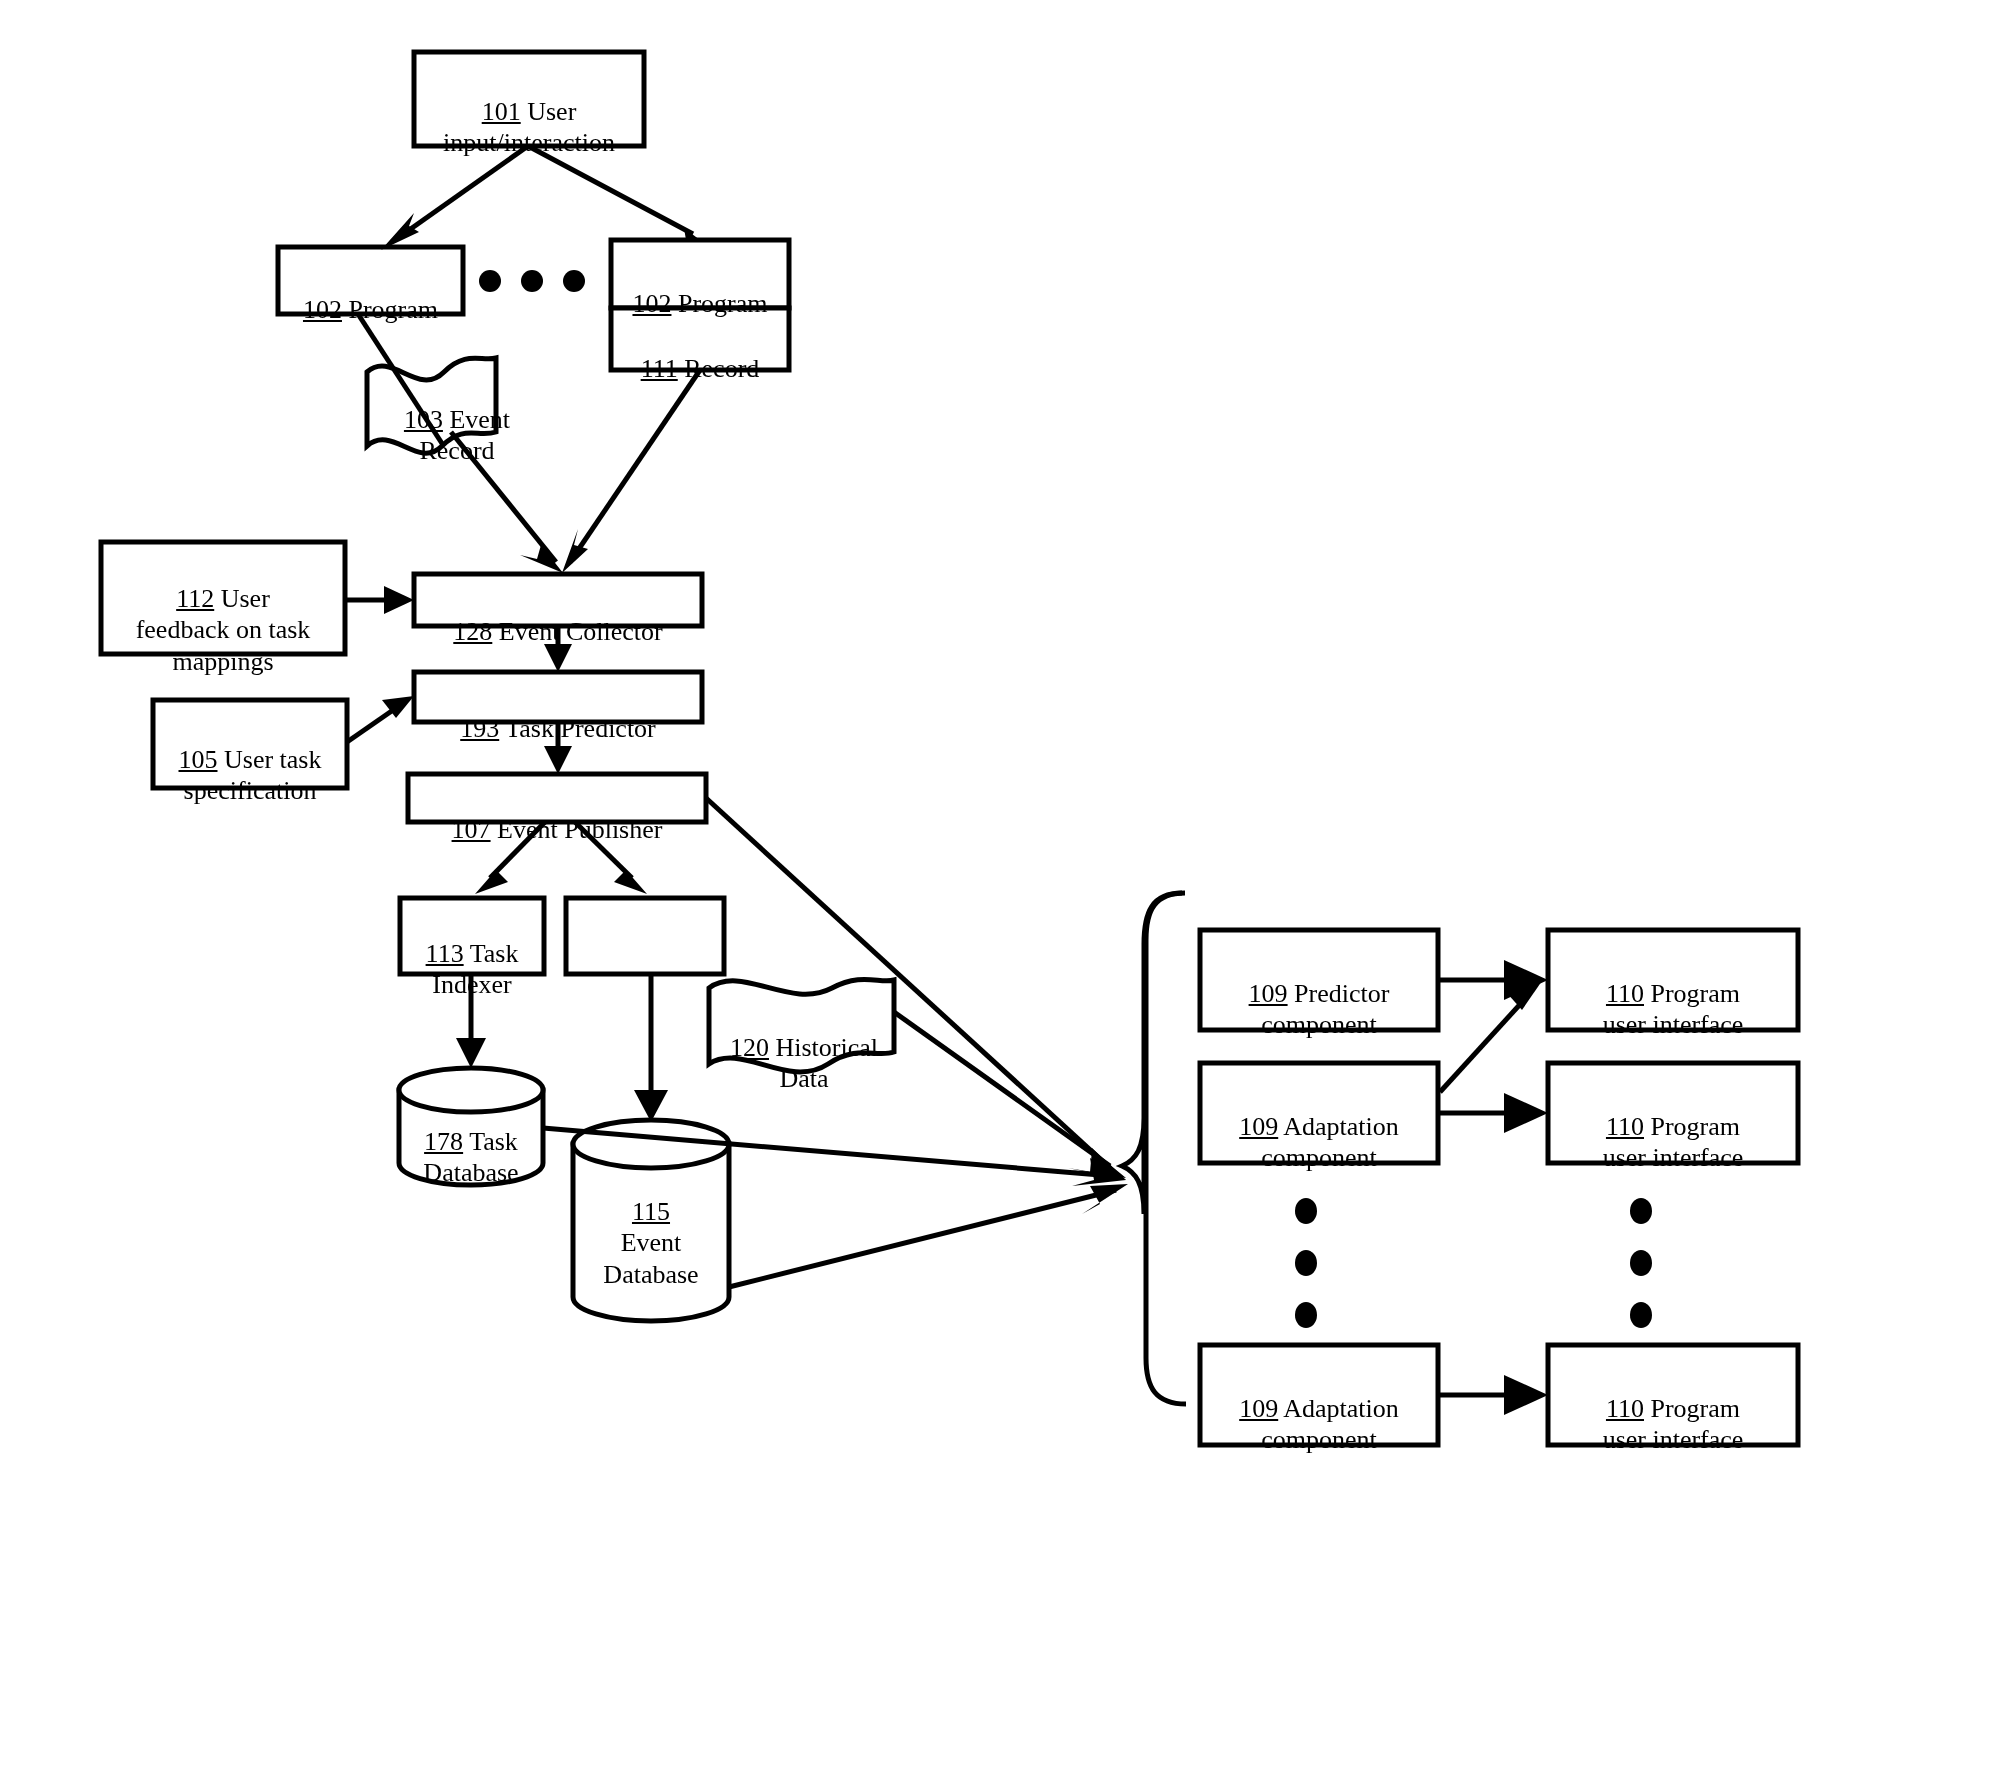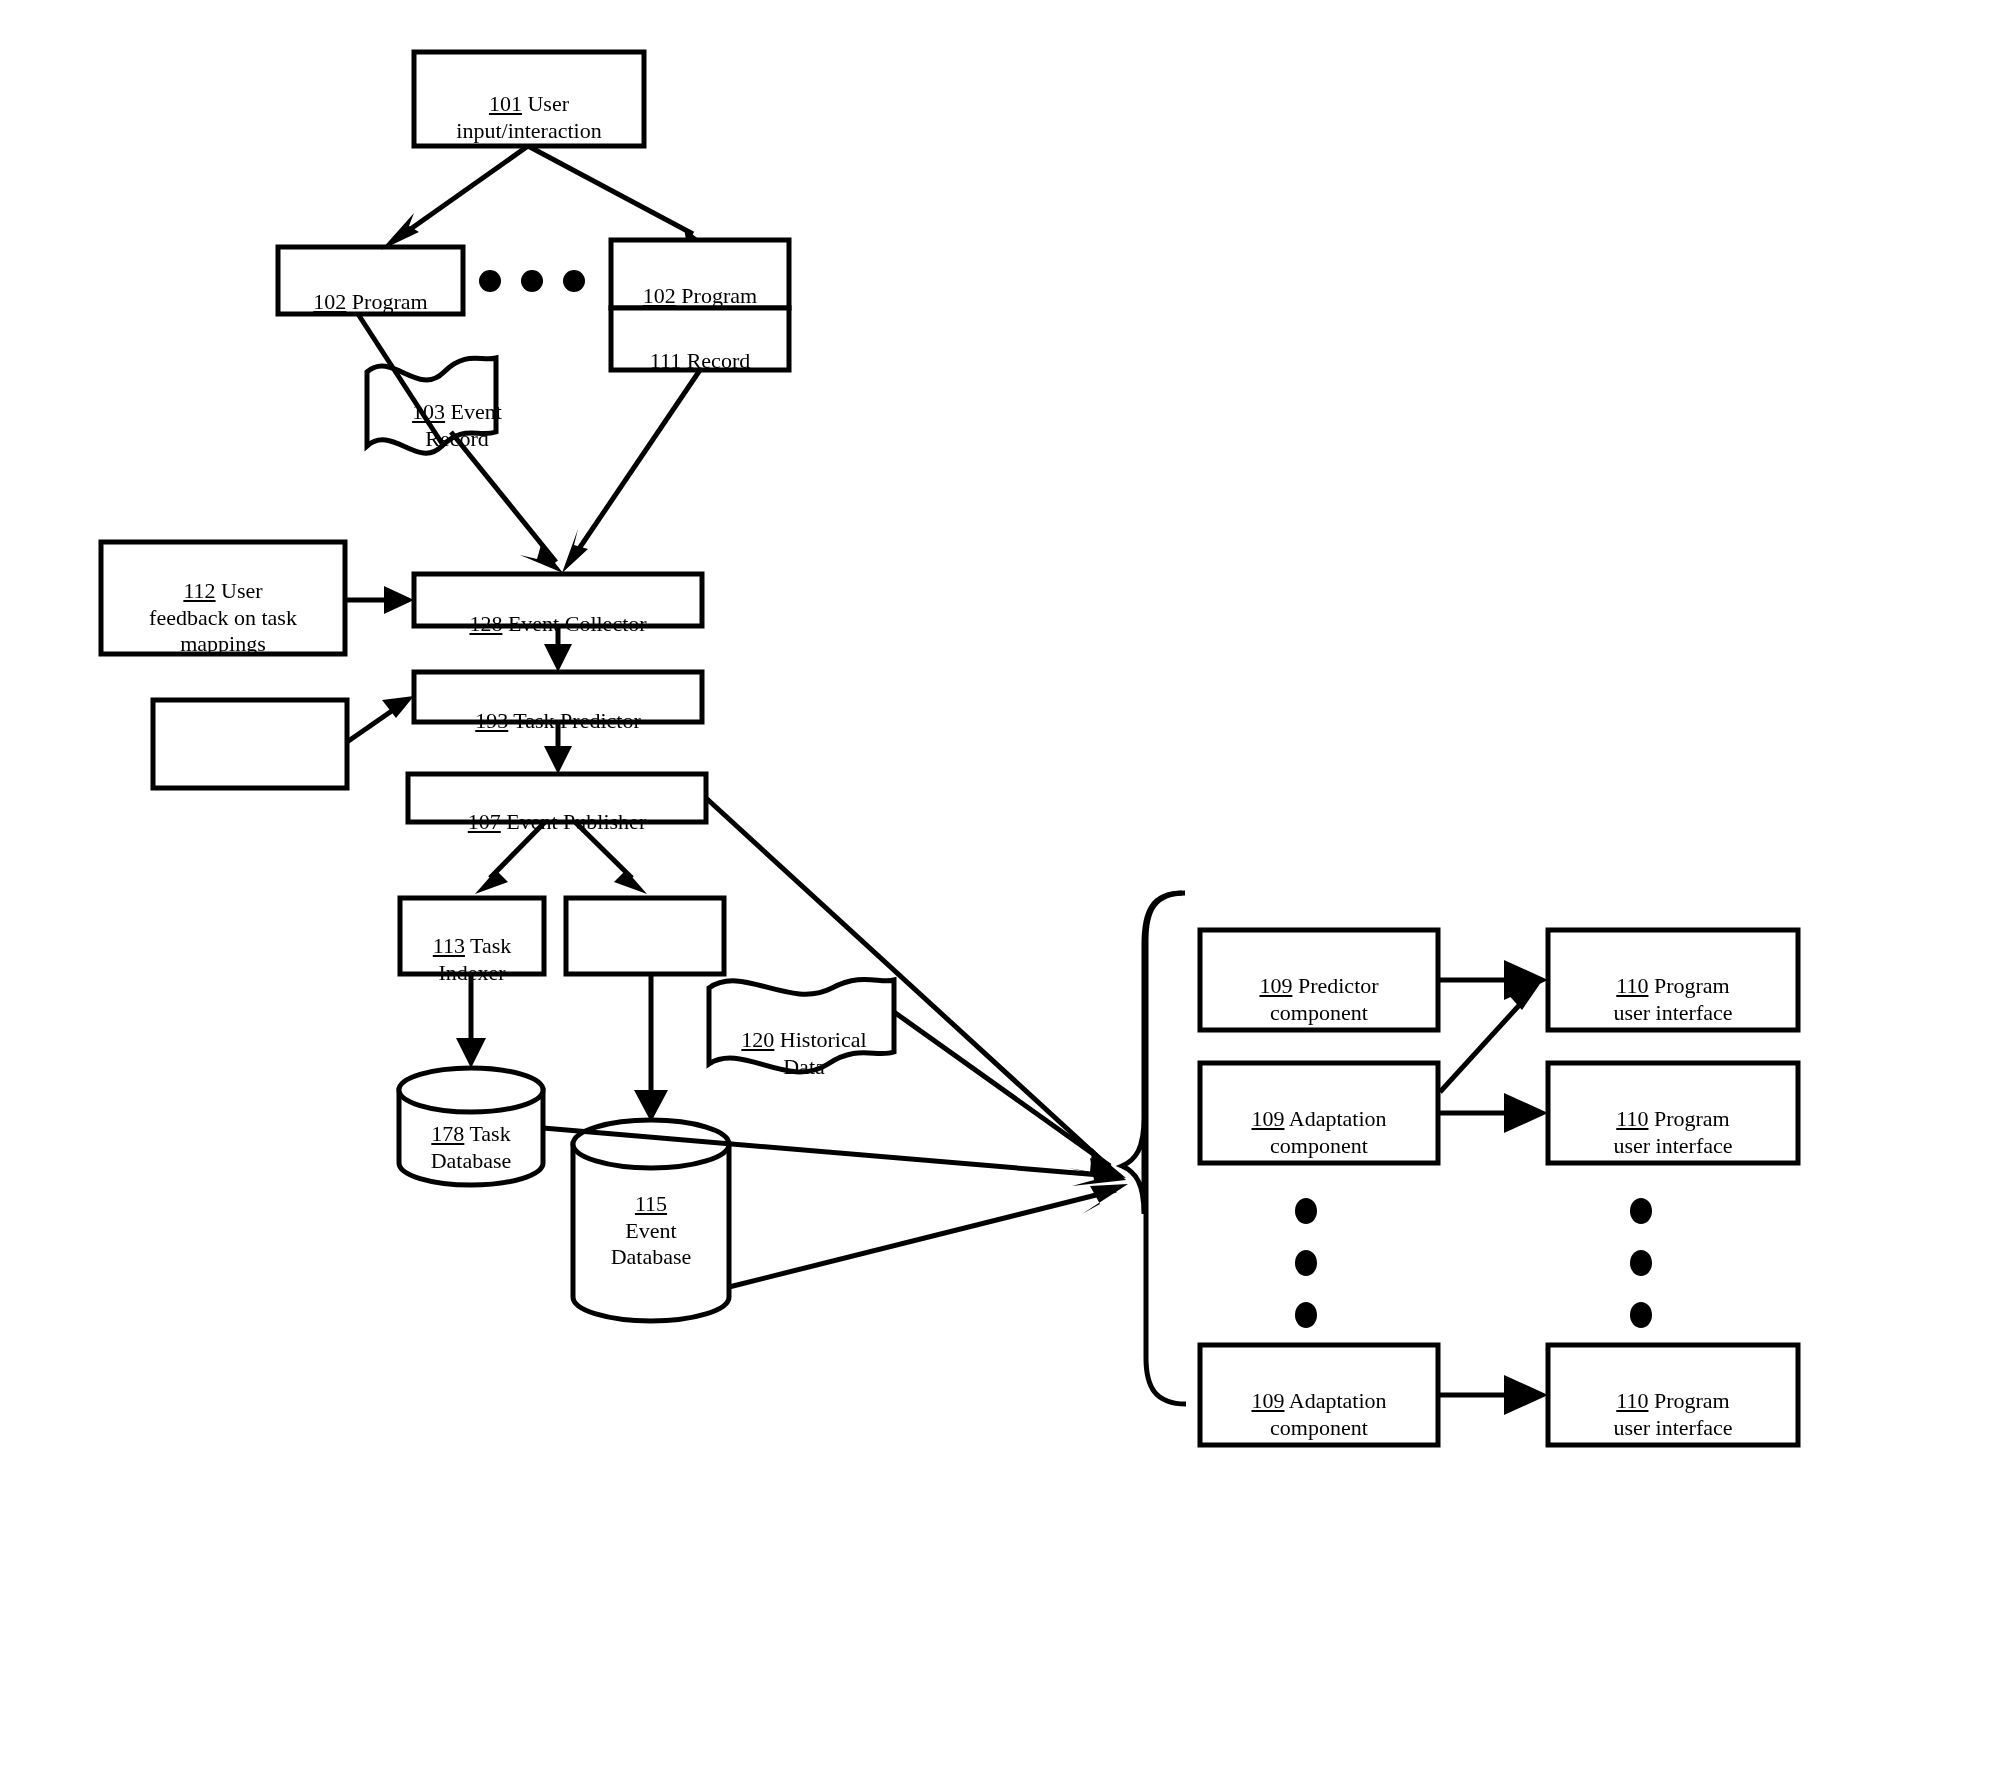--- a/index.html
+++ b/index.html
@@ -38,21 +38,21 @@
     stroke-width: 5;
   }
   .solid {
     fill: #000000;
     stroke: none;
   }
   .lbl {
     position: absolute;
     text-align: center;
     font-family: "Liberation Serif", "DejaVu Serif", serif;
-    font-size: 22px;
+    font-size: 26px;
     line-height: 1.22;
     color: #000000;
     white-space: pre-line;
     pointer-events: none;
   }
   .lbl .num {
     text-decoration: underline;
   }
   .dot {
     position: absolute;
@@ -240,20 +240,24 @@
   <div class="lbl" style="left:101px;top:551px;width:244px;">
     <span class="num">112</span><span> User
 feedback on task
 mappings</span>
   </div>
 
   <div class="lbl" style="left:414px;top:584px;width:288px;">
     <span class="num">128</span><span> Event Collector</span>
   </div>
 
+  <div class="lbl" style="left:153px;top:712px;width:194px;">
+    <span class="num">105</span><span> User task
+specification</span>
+  </div>
 
   <div class="lbl" style="left:414px;top:681px;width:288px;">
     <span class="num">193</span><span> Task Predictor</span>
   </div>
 
   <div class="lbl" style="left:408px;top:782px;width:298px;">
     <span class="num">107</span><span> Event Publisher</span>
   </div>
 
   <div class="lbl" style="left:396px;top:906px;width:152px;">

